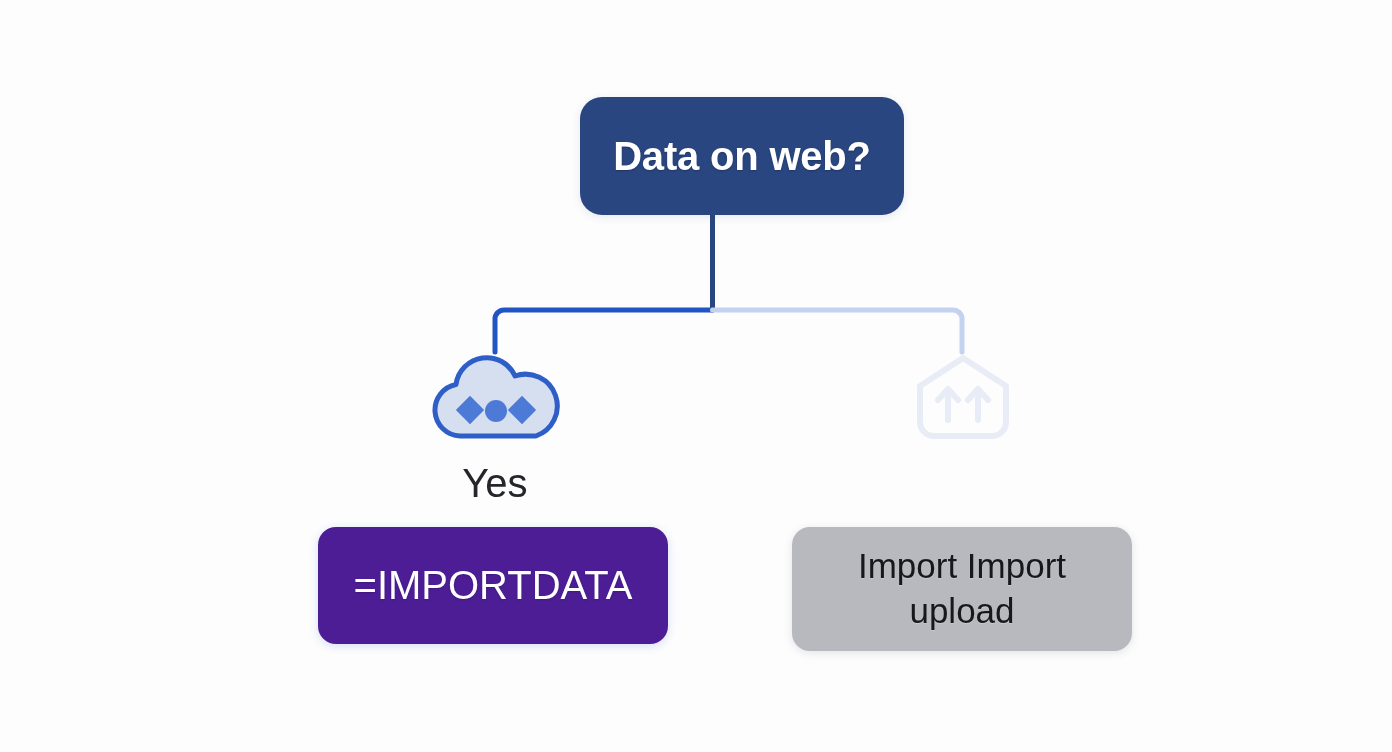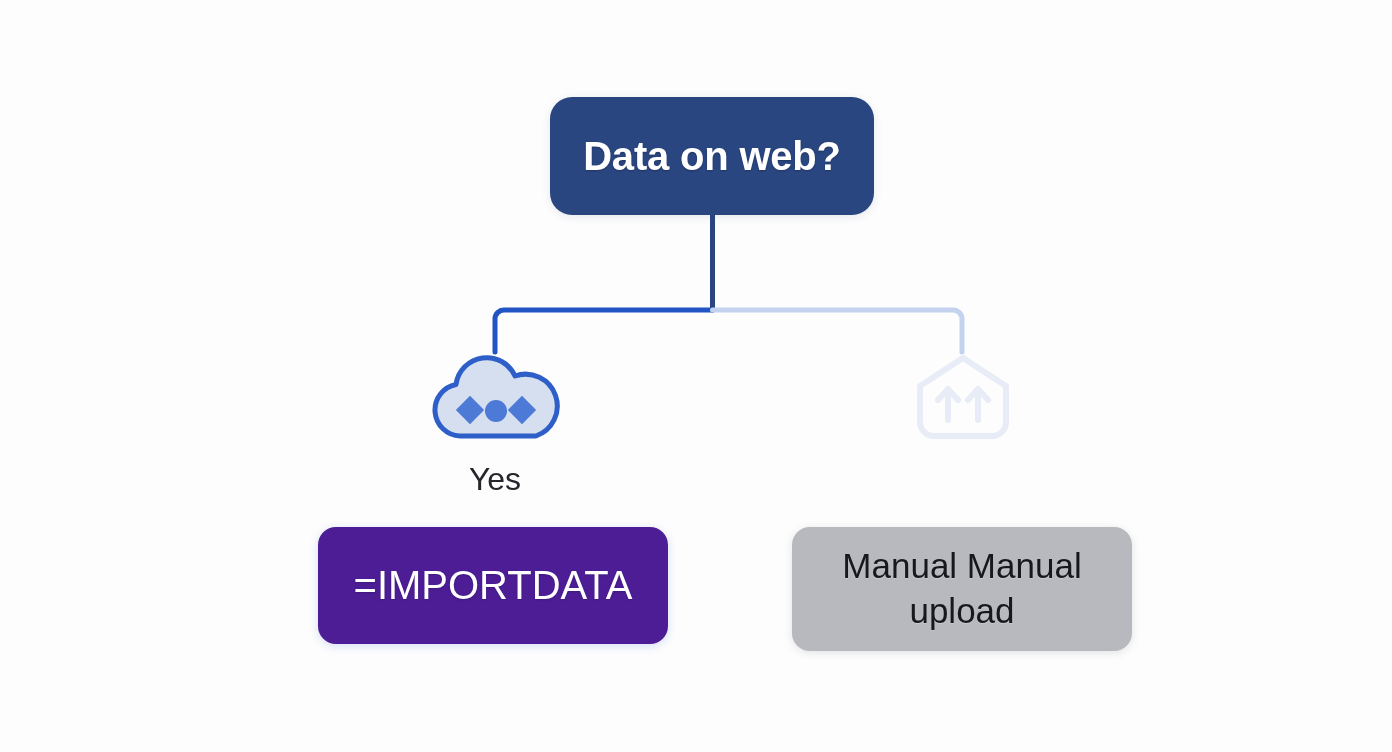--- a/index.html
+++ b/index.html
@@ -26,21 +26,21 @@
     left: 0;
     top: 0;
     width: 1392px;
     height: 752px;
     pointer-events: none;
   }
 
   
   .root-node {
     position: absolute;
-    left: 550px;
+    left: 580px;
     top: 97px;
     width: 324px;
     height: 118px;
     background: #2a4680;
     border-radius: 22px;
     display: flex;
     align-items: center;
     justify-content: center;
     box-shadow: 0 2px 10px rgba(30,50,100,0.10);
   }
@@ -66,21 +66,21 @@
   .branch-icon.upload {
     left: 908px;
     top: 352px;
     width: 110px;
     height: 88px;
   }
 
   
   .branch-label {
     position: absolute;
-    font-size: 32px;
+    font-size: 40px;
     font-weight: 400;
     color: #24262b;
     text-align: center;
     white-space: nowrap;
   }
   .branch-label.yes { left: 395px; top: 461px; width: 200px; }
   .branch-label.no  { left: 862px; top: 461px; width: 200px; }
 
   
   .outcome-box {
@@ -172,18 +172,18 @@
   </div>
 
   <div class="branch-label yes">Yes</div>
 
   <div class="outcome-box primary">
     <span class="outcome-label">=IMPORTDATA</span>
   </div>
 
   <div class="outcome-box secondary">
     <span class="outcome-label">
-      <span>Manual Manual</span><br>
+      <span>Import Import</span><br>
       <span>upload</span>
     </span>
   </div>
 
 </div>
 
 </body></html>

